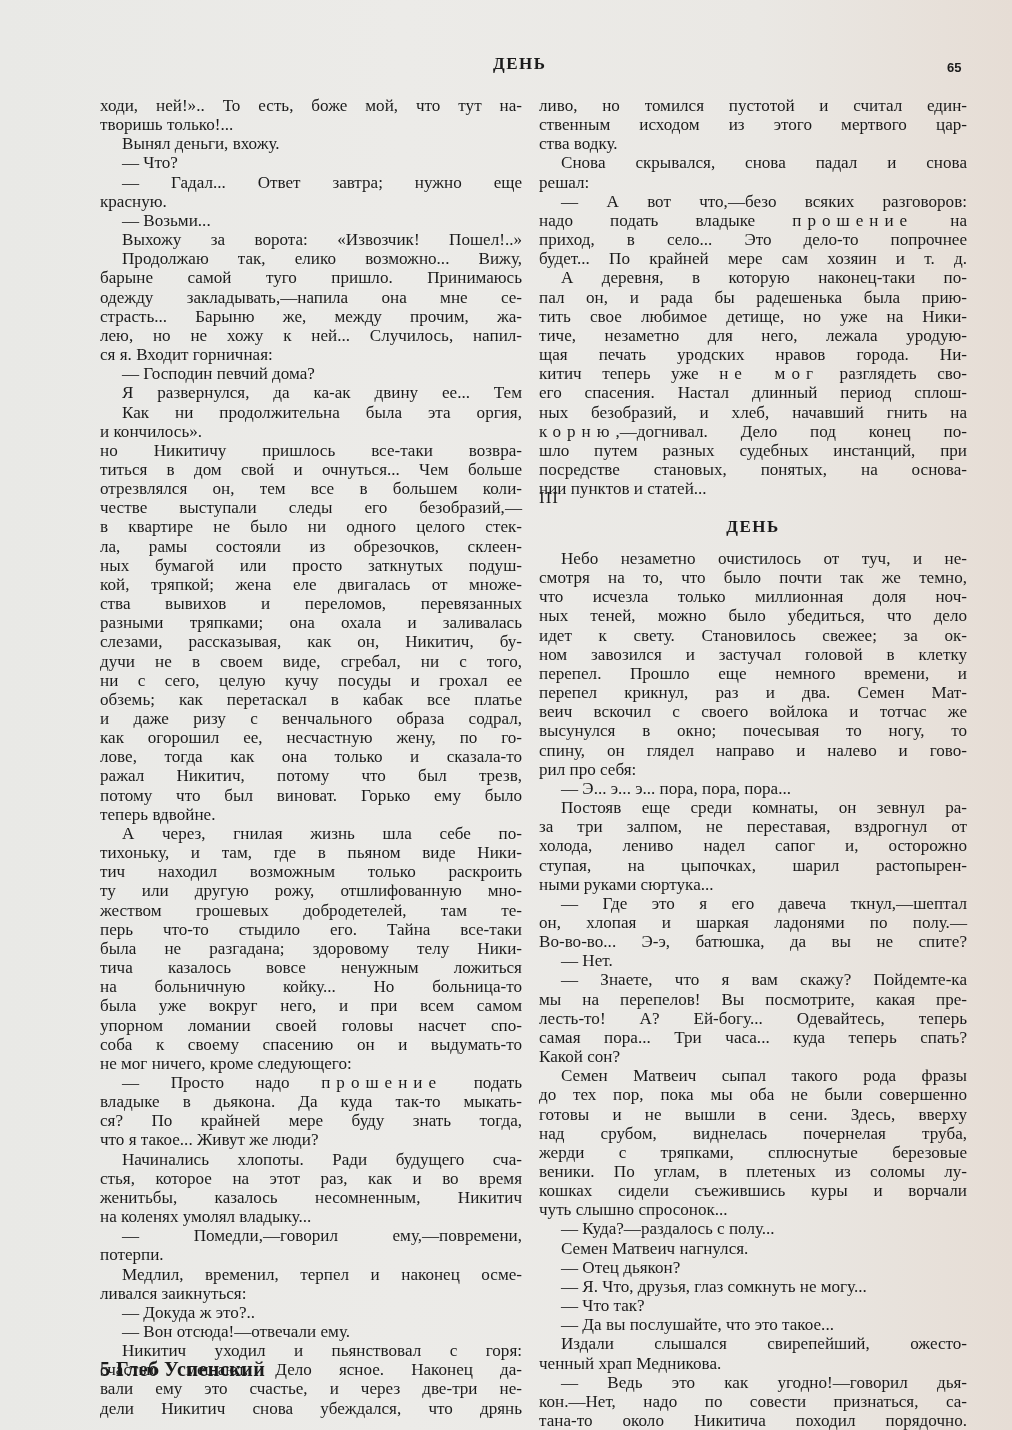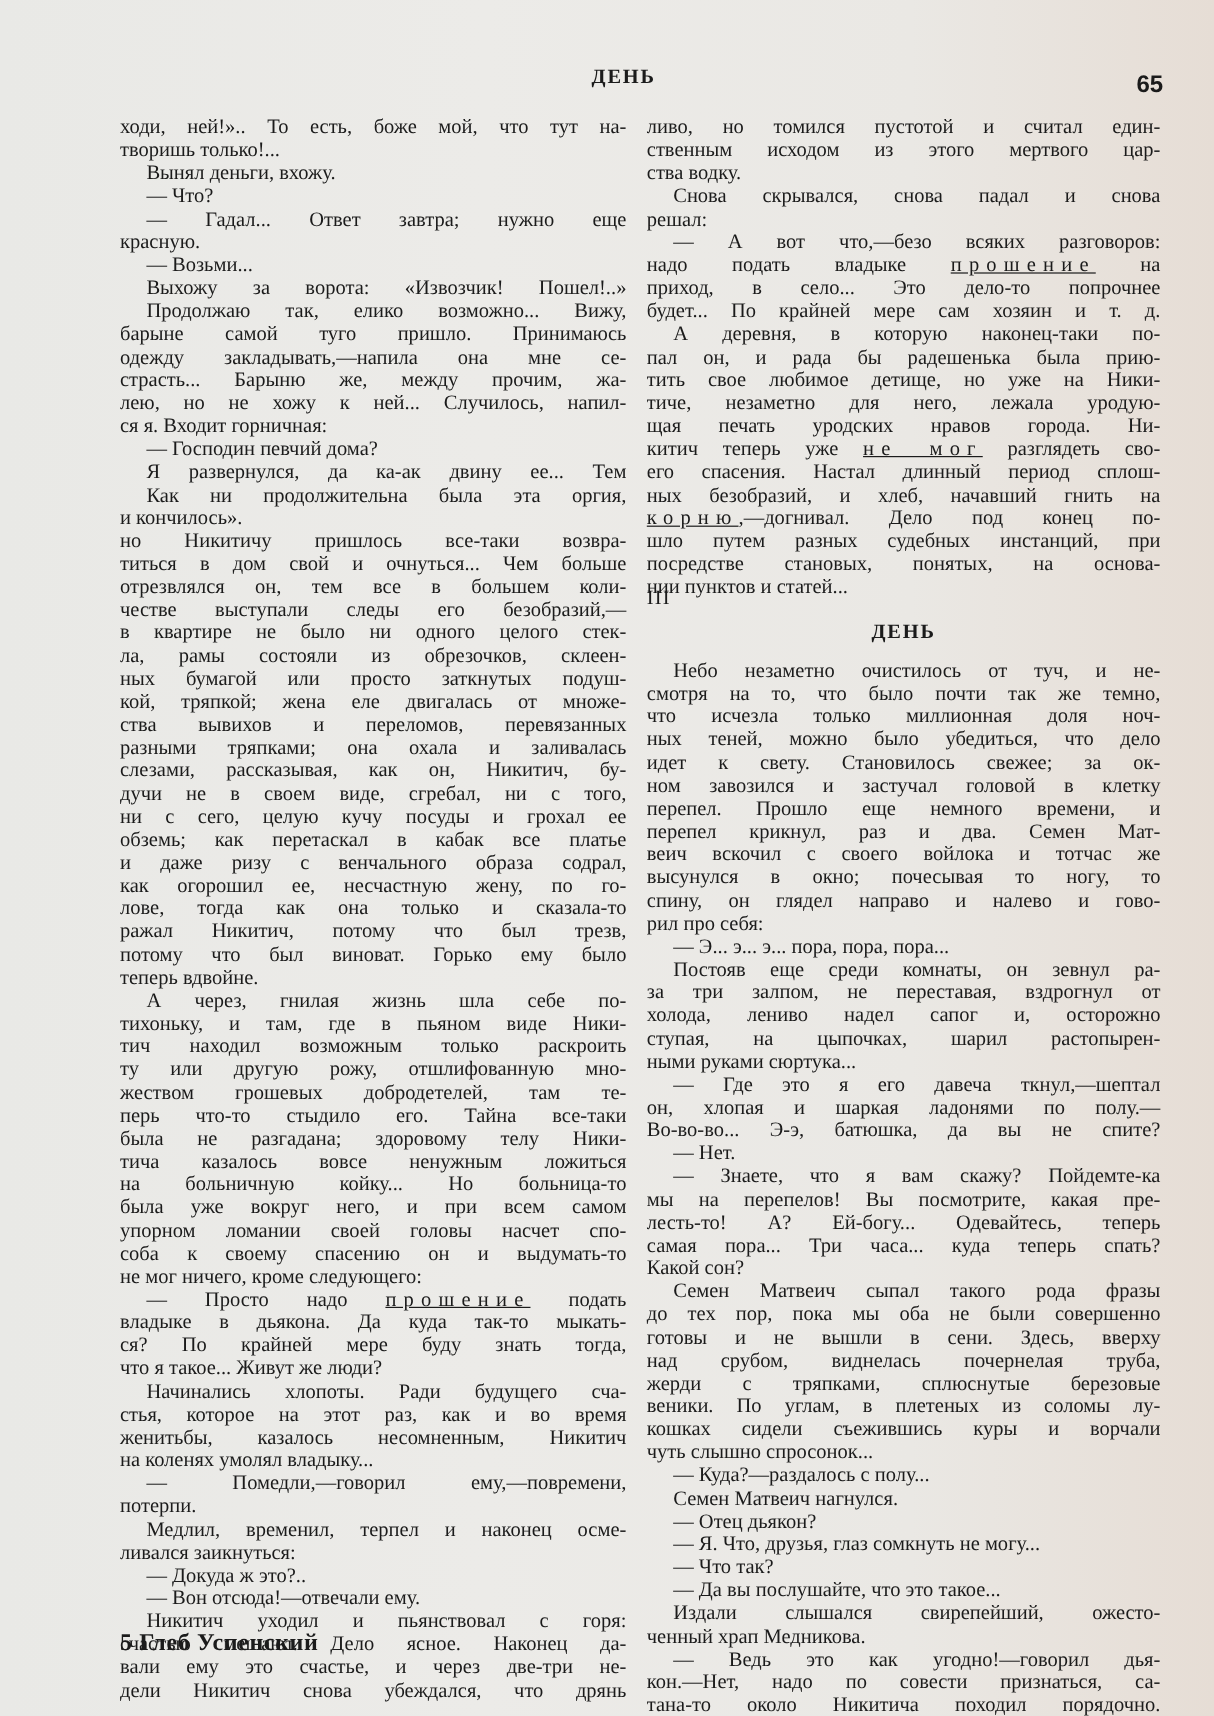--- a/index.html
+++ b/index.html
@@ -14,34 +14,34 @@
   .running-head {
     position: absolute; top: 54px; left: 0; width: 1012px; height: 24px;
   }
   .running-title {
     position: absolute; left: 466px; top: 0;
     font-family: "Liberation Serif", serif; font-size: 17px; letter-spacing: 1.5px;
     font-weight: bold;
   }
   .page-number {
     position: absolute; left: 920px; top: 6px;
-    font-family: "Liberation Sans", sans-serif; font-size: 20px; font-weight: bold;
+    font-family: "Liberation Sans", sans-serif; font-size: 13px; font-weight: bold;
   }
   .col {
     position: absolute; top: 96px;
     font-family: "Liberation Serif", serif;
     font-size: 17.1px; line-height: 19.15px;
     text-align: justify;
   }
   .col-left { left: 73px; width: 422px; }
   .col-right { left: 512px; width: 428px; }
   .line { display: block; white-space: nowrap; text-align-last: justify; text-align: justify; }
   .line.last { text-align-last: left; }
   .line.indent { padding-left: 22px; }
-  .spaced { letter-spacing: 6px; text-decoration: underline; }
+  .spaced { letter-spacing: 6px; }
   .chapter-num {
     position: absolute; left: 512px; width: 428px; top: 488px;
     font-family: "Liberation Serif", serif; font-size: 17px; letter-spacing: 1px;
   }
   .chapter-title {
     position: absolute; left: 512px; width: 428px; top: 517px;
     text-align: center; font-family: "Liberation Serif", serif; font-size: 17px;
     font-weight: bold; letter-spacing: 1.5px;
   }
   .col-right-2 { top: 549px; }

